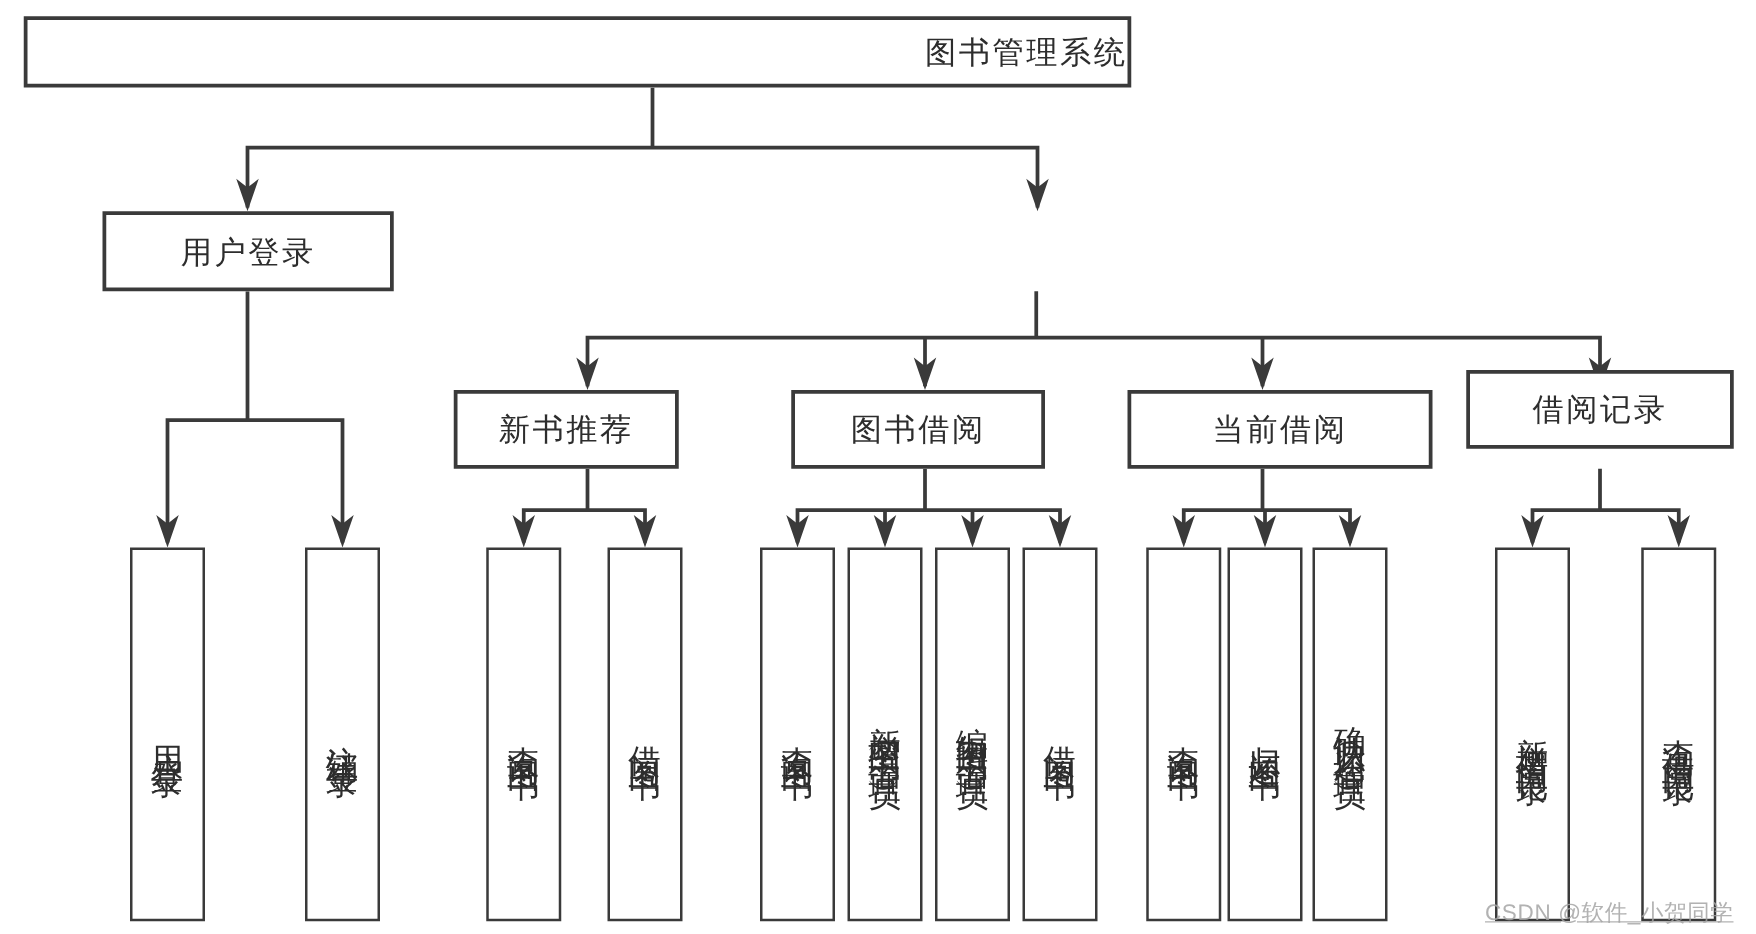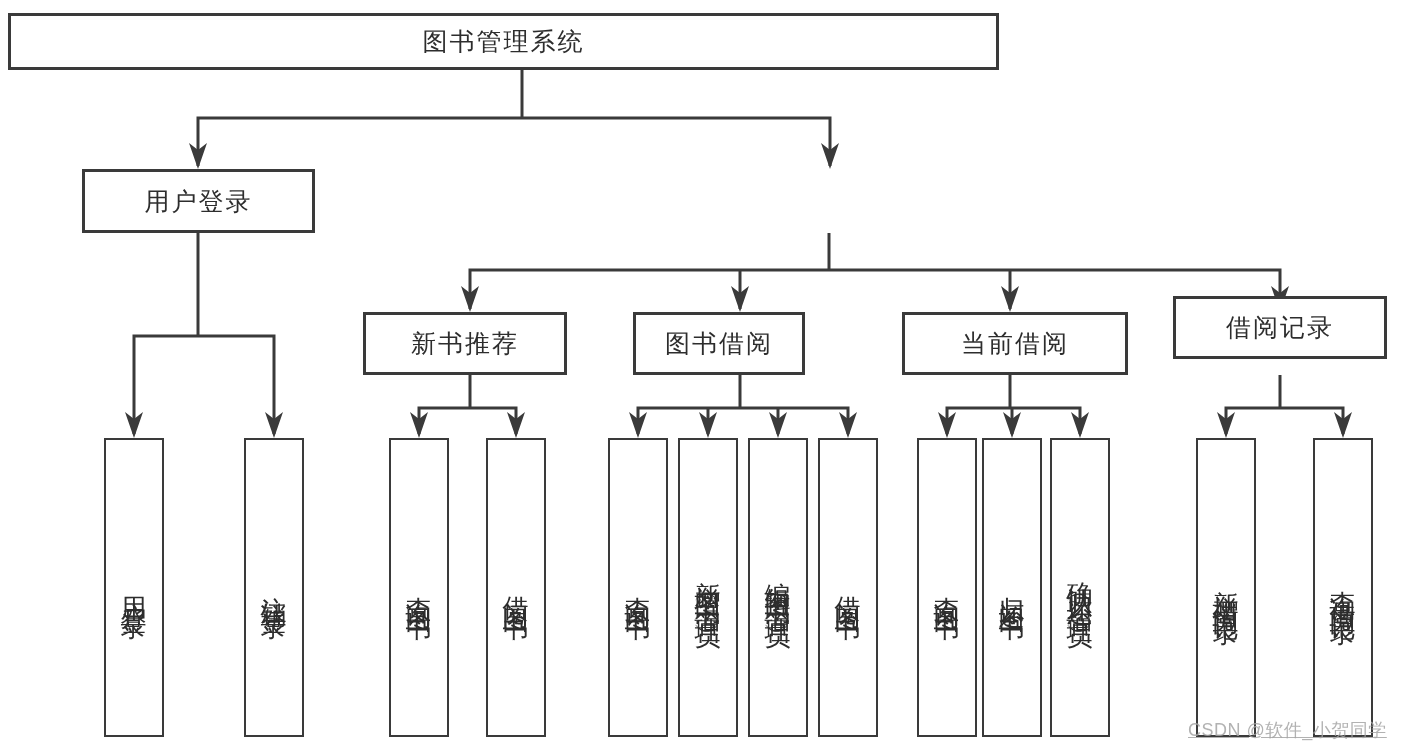--- a/index.html
+++ b/index.html
@@ -111,35 +111,35 @@
       <polygon points="769,412 778,438 787,412 778,419"></polygon>
       <polygon points="839,412 848,438 857,412 848,419"></polygon>
       <polygon points="938,412 947,438 956,412 947,419"></polygon>
       <polygon points="1003,412 1012,438 1021,412 1012,419"></polygon>
       <polygon points="1071,412 1080,438 1089,412 1080,419"></polygon>
       <polygon points="1217,412 1226,438 1235,412 1226,419"></polygon>
       <polygon points="1334,412 1343,438 1352,412 1343,419"></polygon>
     </g>
   </svg>
 
-  <div class="box" style="left:8px; top:13px; width:991px; height:57px;">
+  <div class="box" style="left:19px; top:13px; width:886px; height:57px;justify-content:flex-end;">
     <span>图书管理系统</span>
   </div>
 
   <div class="box" style="left:82px; top:169px; width:233px; height:64px;">
     <span>用户登录</span>
   </div>
 
-  <div class="box" style="left:363px; top:312px; width:204px; height:63px;">
+  <div class="box" style="left:363px; top:312px; width:180px; height:63px;">
     <span>新书推荐</span>
   </div>
-  <div class="box" style="left:633px; top:312px; width:172px; height:63px;">
+  <div class="box" style="left:633px; top:312px; width:203px; height:63px;">
     <span>图书借阅</span>
   </div>
-  <div class="box" style="left:902px; top:312px; width:226px; height:63px;">
+  <div class="box" style="left:902px; top:312px; width:244px; height:63px;">
     <span>当前借阅</span>
   </div>
   <div class="box" style="left:1173px; top:296px; width:214px; height:63px;">
     <span>借阅记录</span>
   </div>
 
   <div class="vbox" style="left:104px;">
     <span class="vtext">用户登录</span>
   </div>
   <div class="vbox" style="left:244px;">

